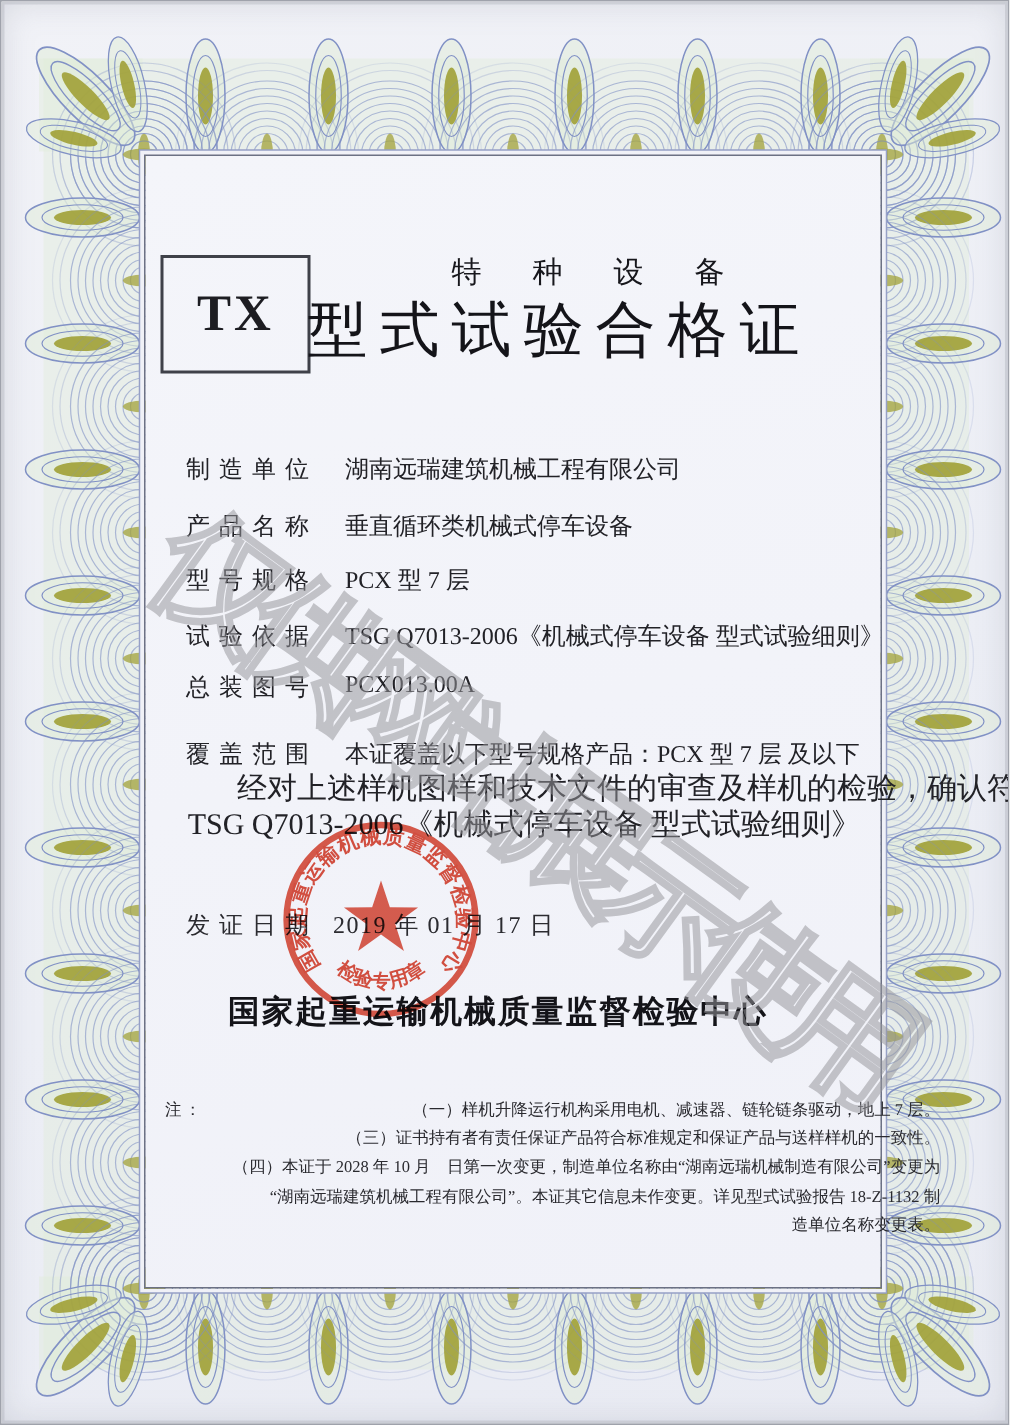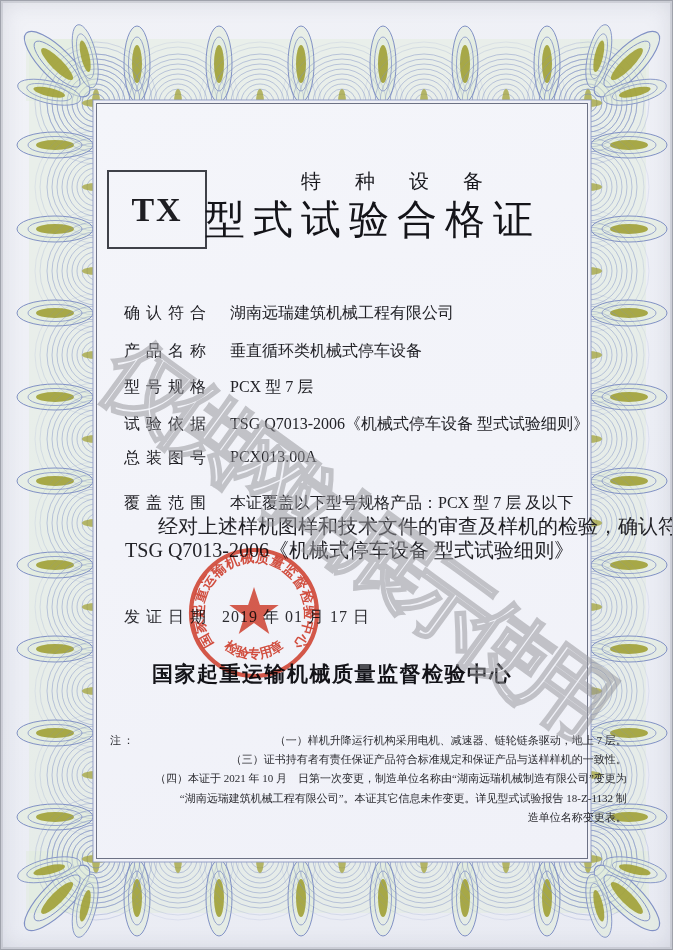--- a/index.html
+++ b/index.html
@@ -750,21 +750,21 @@
   <div class="panel">
 
     <div class="tx-box">
       <span>TX</span>
     </div>
 
     <div class="category">特种设备</div>
     <div class="cert-title">型式试验合格证</div>
 
     <div class="field-row" style="top:199px">
-      <span class="field-label">确认符合</span>
+      <span class="field-label">制造单位</span>
       <span class="field-value">湖南远瑞建筑机械工程有限公司</span>
     </div>
     <div class="field-row" style="top:237px">
       <span class="field-label">产品名称</span>
       <span class="field-value">垂直循环类机械式停车设备</span>
     </div>
     <div class="field-row" style="top:273px">
       <span class="field-label">型号规格</span>
       <span class="field-value">PCX 型 7 层</span>
     </div>
@@ -791,21 +791,21 @@
       <span class="issue-value">2019 年 01 月 17 日</span>
     </div>
 
     <div class="issuer">国家起重运输机械质量监督检验中心</div>
 
     <div class="notes">
       <span class="notes-label">注：</span>
       <div class="note-lines">
         <div>（一）样机升降运行机构采用电机、减速器、链轮链条驱动，地上 7 层。</div>
         <div>（三）证书持有者有责任保证产品符合标准规定和保证产品与送样样机的一致性。</div>
-        <div>（四）本证于 2021 年 10 月　日第一次变更，制造单位名称由“湖南远瑞机械制造有限公司”变更为</div>
+        <div>（四）本证于 2028 年 10 月　日第一次变更，制造单位名称由“湖南远瑞机械制造有限公司”变更为</div>
         <div class="indent">“湖南远瑞建筑机械工程有限公司”。本证其它信息未作变更。详见型式试验报告 18-Z-1132 制</div>
         <div class="indent">造单位名称变更表。</div>
       </div>
     </div>
   </div>
 
   <svg class="layer wm" width="673" height="950" viewBox="0 0 673 950">
     <text transform="translate(95,385) rotate(36)" font-size="88" font-weight="bold" font-family="Liberation Serif, DejaVu Serif, serif" fill="none" stroke="#96969b" stroke-width="2.2" letter-spacing="-14">仅供网站展示使用</text>
   </svg>
 

